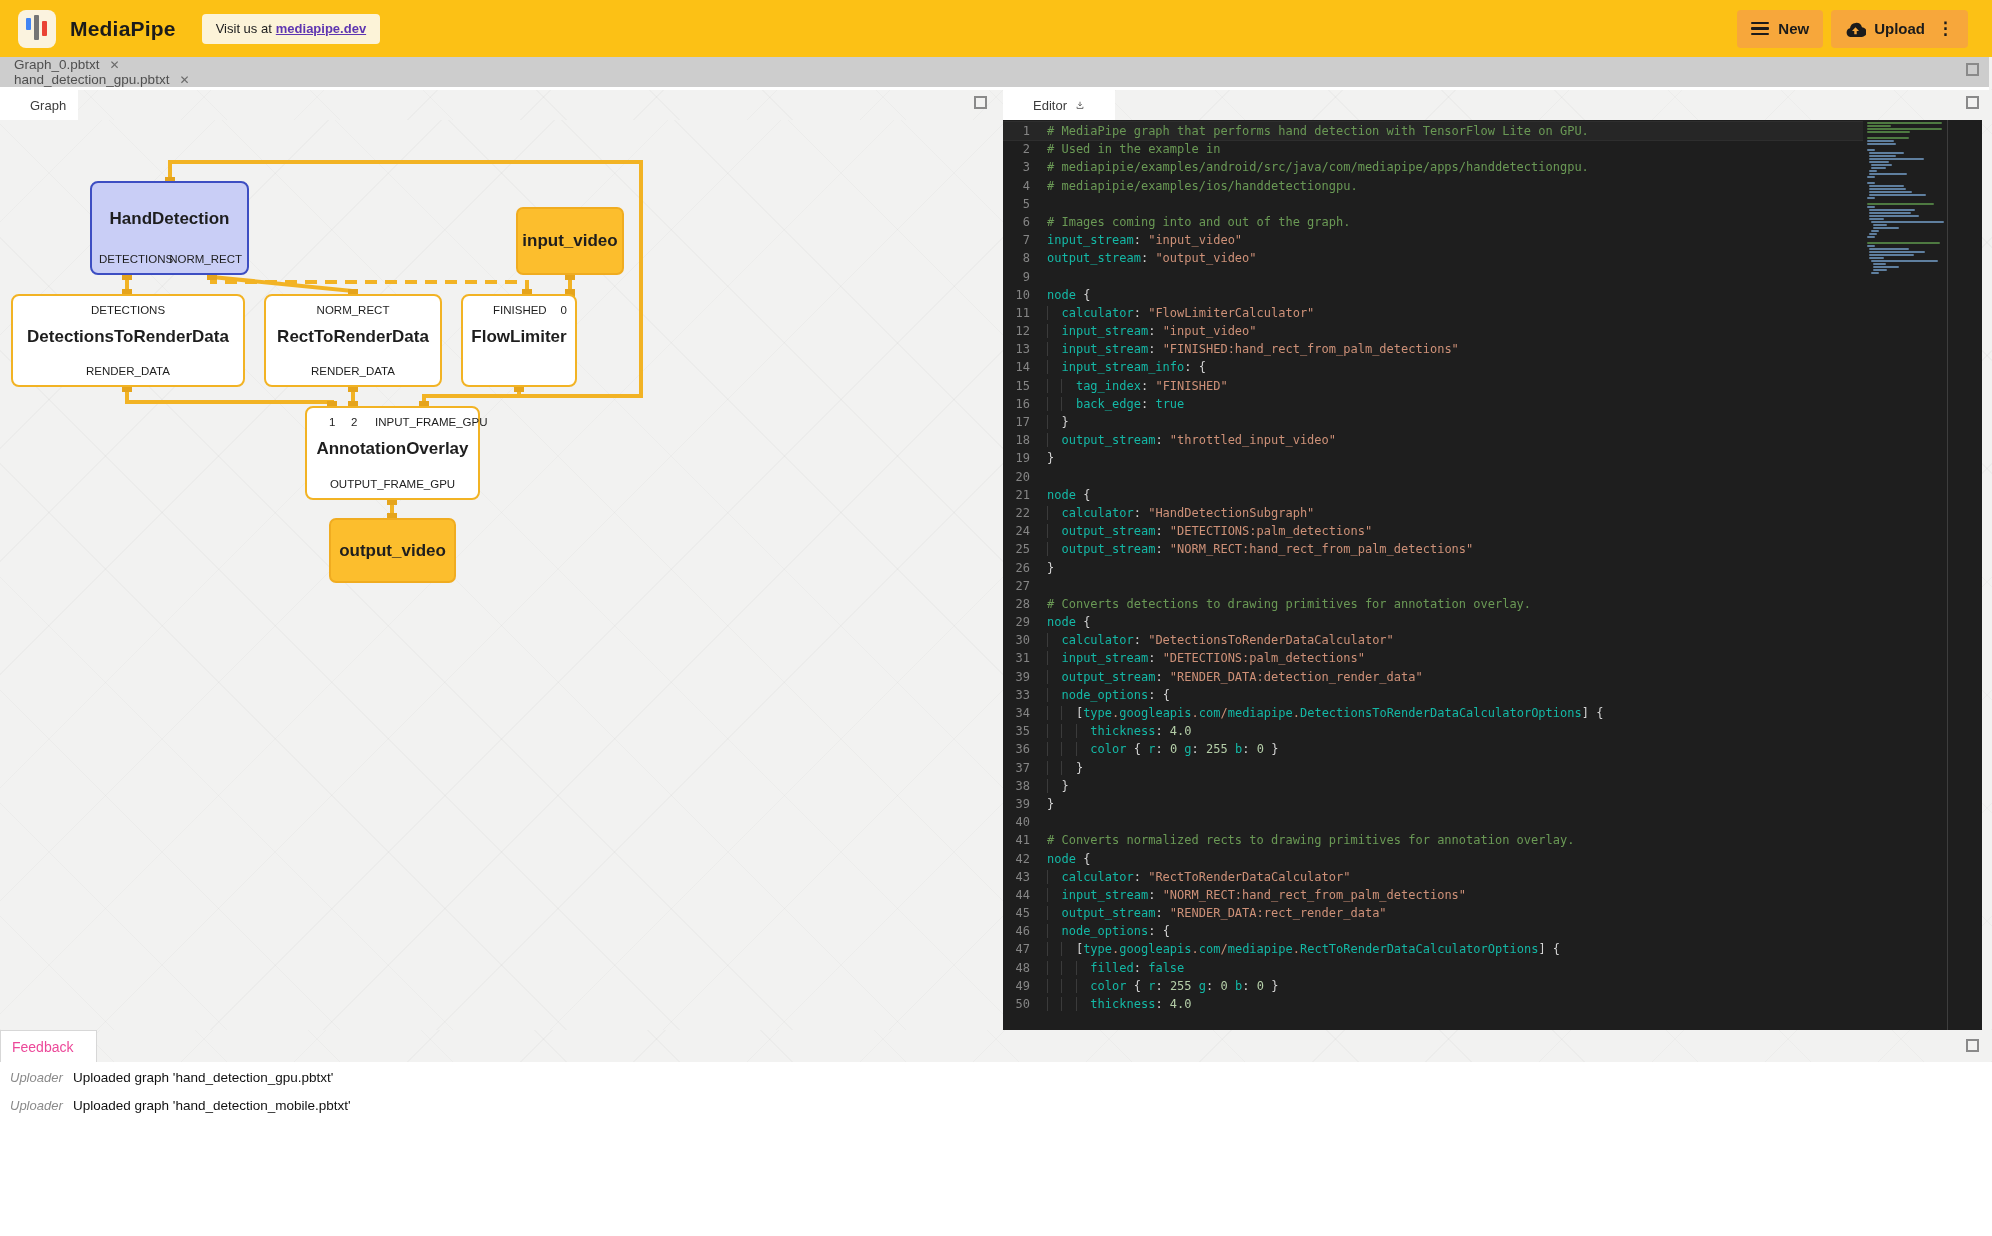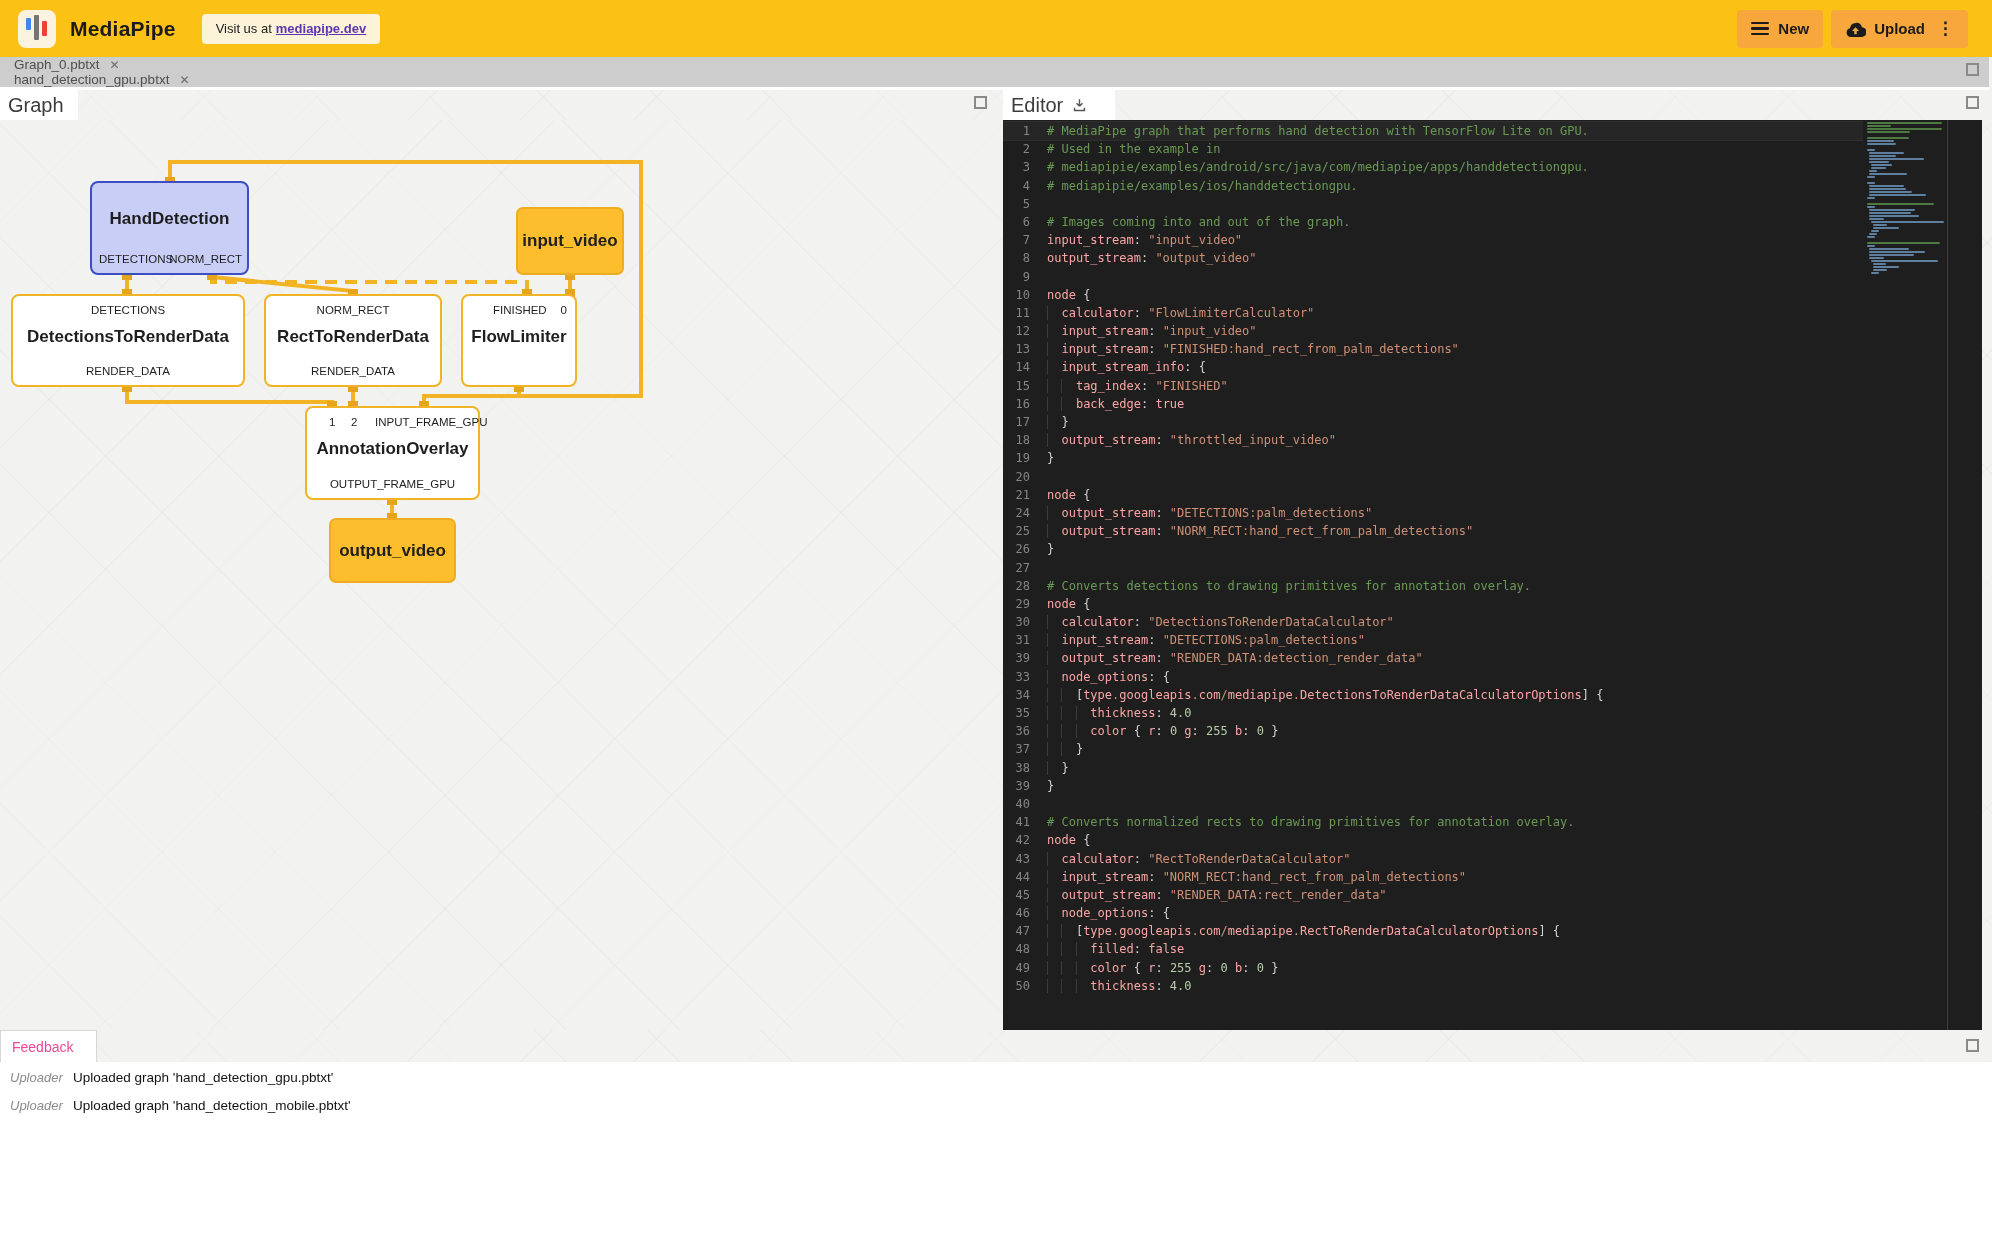--- a/index.html
+++ b/index.html
@@ -40,21 +40,21 @@
   .ftab { height:33px; display:flex; align-items:center; padding:0 12px 0 14px; margin-right:3px;
     background:#CDCDCD; color:#4F4F4F; font-size:13.5px; cursor:pointer; }
   .ftab.active { background:#ffffff; color:#333; }
   .ftab .close { margin-left:10px; font-size:12px; color:#6a6a6a; cursor:pointer; }
   .corner-sq { position:absolute; width:13px; height:13px; border:2px solid #8a8a8a; background:transparent; cursor:pointer;}
 
   
   .main { position:absolute; left:0; top:90px; width:1992px; height:940px; }
   .panel-strip { position:absolute; left:0; top:0; width:1992px; height:30px; }
   .ptab { position:absolute; top:0; height:30px; background:#fff; display:flex; align-items:center;
-    padding:0 8px; font-size:20px; color:#3c3c3c; cursor:pointer; }
+    padding:0 30px; font-size:13px; color:#3c3c3c; cursor:pointer; }
   .graph-tab { left:0; width:78px; }
   .editor-tab { left:1003px; width:112px; gap:8px; }
   .dl-icon { width:17px; height:17px; stroke:#555; fill:none; stroke-width:2; }
 
   
   .graph-canvas { position:absolute; left:0; top:30px; width:1003px; height:910px; }
   .gnode { position:absolute; border-radius:8px; text-align:center; cursor:pointer;}
   .gnode .title { font-weight:bold; font-size:17px; color:#1e1e1e; }
   .plabel { position:absolute; font-size:11.5px; color:#1e1e1e; white-space:nowrap; }
   .n-white { background:#fff; border:2px solid #F2B324; }
@@ -73,21 +73,21 @@
   .output-video     { left:329px; top:398px; width:127px; height:65px; }
 
   
   .editor { position:absolute; left:1003px; top:30px; width:979px; height:910px;
     background:#1E1E1E; overflow:hidden; font-family:"DejaVu Sans Mono", monospace; }
   .code-rows { position:absolute; left:0; top:2px; width:860px; }
   .code-row { display:flex; height:18.2px; line-height:18.2px; font-size:12px; white-space:pre; cursor:text;}
   .code-row.active { background:#262626; box-shadow:0 1px 0 #2e2e2e, 0 -1px 0 #2e2e2e; width:860px; }
   .gutter { width:44px; flex:0 0 44px; text-align:right; padding-right:17px; color:#858585; }
   .code-text { color:#D4D4D4; }
-  .tok-key { color:#fca5a5; }
+  .tok-key { color:#14b8a6; }
   .tok-str { color:#CE9178; }
   .tok-num { color:#B5CEA8; }
   .tok-cmt { color:#6A9955; }
   .tok-dot { color:#CE9178; }
   .ig { box-shadow:inset 1px 0 0 #3b3b3b; }
   .minimap { position:absolute; left:864px; top:2px; width:78px; cursor:pointer;}
   .minimap .mline { height:2px; margin-bottom:1px; border-radius:1px; }
   .mm-divider { position:absolute; left:944px; top:0; width:1px; height:910px; background:#3e3e3e; }
   .right-gap { position:absolute; left:1982px; top:0; width:10px; height:940px; }
 
@@ -253,20 +253,21 @@
         <div class="code-row"><div class="gutter">12</div><div class="code-text"><span class="ig">  </span><span class="tok-key">input_stream</span><span>:</span><span> </span><span class="tok-str">"input_video"</span></div></div>
         <div class="code-row"><div class="gutter">13</div><div class="code-text"><span class="ig">  </span><span class="tok-key">input_stream</span><span>:</span><span> </span><span class="tok-str">"FINISHED:hand_rect_from_palm_detections"</span></div></div>
         <div class="code-row"><div class="gutter">14</div><div class="code-text"><span class="ig">  </span><span class="tok-key">input_stream_info</span><span>:</span><span> </span><span>{</span></div></div>
         <div class="code-row"><div class="gutter">15</div><div class="code-text"><span class="ig">  </span><span class="ig">  </span><span class="tok-key">tag_index</span><span>:</span><span> </span><span class="tok-str">"FINISHED"</span></div></div>
         <div class="code-row"><div class="gutter">16</div><div class="code-text"><span class="ig">  </span><span class="ig">  </span><span class="tok-key">back_edge</span><span>:</span><span> </span><span class="tok-key">true</span></div></div>
         <div class="code-row"><div class="gutter">17</div><div class="code-text"><span class="ig">  </span><span>}</span></div></div>
         <div class="code-row"><div class="gutter">18</div><div class="code-text"><span class="ig">  </span><span class="tok-key">output_stream</span><span>:</span><span> </span><span class="tok-str">"throttled_input_video"</span></div></div>
         <div class="code-row"><div class="gutter">19</div><div class="code-text"><span>}</span></div></div>
         <div class="code-row"><div class="gutter">20</div><div class="code-text"></div></div>
         <div class="code-row"><div class="gutter">21</div><div class="code-text"><span class="tok-key">node</span><span> </span><span>{</span></div></div>
+        <div class="code-row"><div class="gutter">22</div><div class="code-text"><span class="ig">  </span><span class="tok-key">calculator</span><span>:</span><span> </span><span class="tok-str">"HandDetectionSubgraph"</span></div></div>
         <div class="code-row"><div class="gutter">24</div><div class="code-text"><span class="ig">  </span><span class="tok-key">output_stream</span><span>:</span><span> </span><span class="tok-str">"DETECTIONS:palm_detections"</span></div></div>
         <div class="code-row"><div class="gutter">25</div><div class="code-text"><span class="ig">  </span><span class="tok-key">output_stream</span><span>:</span><span> </span><span class="tok-str">"NORM_RECT:hand_rect_from_palm_detections"</span></div></div>
         <div class="code-row"><div class="gutter">26</div><div class="code-text"><span>}</span></div></div>
         <div class="code-row"><div class="gutter">27</div><div class="code-text"></div></div>
         <div class="code-row"><div class="gutter">28</div><div class="code-text"><span class="tok-cmt"># Converts detections to drawing primitives for annotation overlay.</span></div></div>
         <div class="code-row"><div class="gutter">29</div><div class="code-text"><span class="tok-key">node</span><span> </span><span>{</span></div></div>
         <div class="code-row"><div class="gutter">30</div><div class="code-text"><span class="ig">  </span><span class="tok-key">calculator</span><span>:</span><span> </span><span class="tok-str">"DetectionsToRenderDataCalculator"</span></div></div>
         <div class="code-row"><div class="gutter">31</div><div class="code-text"><span class="ig">  </span><span class="tok-key">input_stream</span><span>:</span><span> </span><span class="tok-str">"DETECTIONS:palm_detections"</span></div></div>
         <div class="code-row"><div class="gutter">39</div><div class="code-text"><span class="ig">  </span><span class="tok-key">output_stream</span><span>:</span><span> </span><span class="tok-str">"RENDER_DATA:detection_render_data"</span></div></div>
         <div class="code-row"><div class="gutter">33</div><div class="code-text"><span class="ig">  </span><span class="tok-key">node_options</span><span>:</span><span> </span><span>{</span></div></div>

